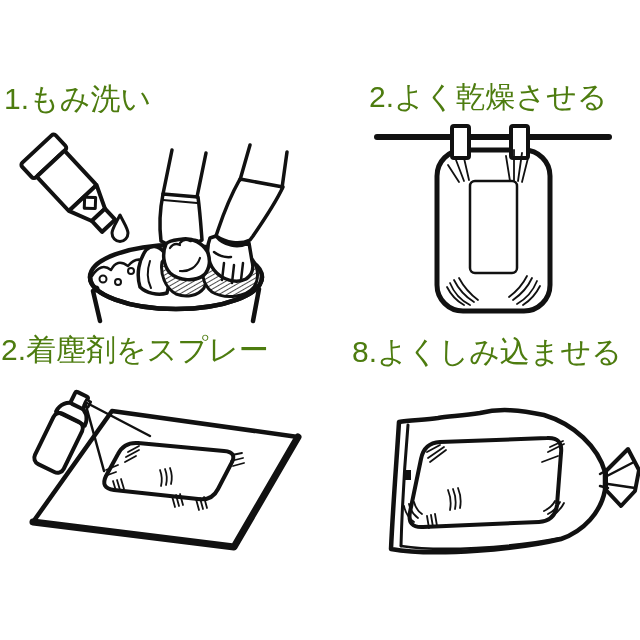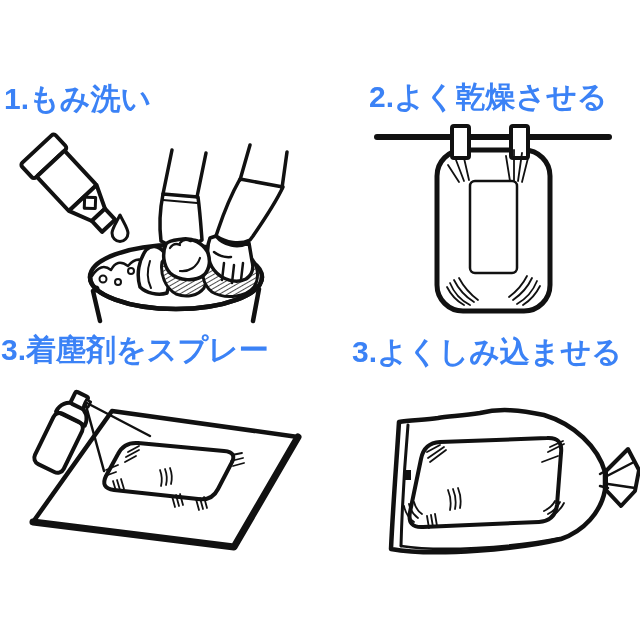--- a/index.html
+++ b/index.html
@@ -1,36 +1,36 @@
 <!DOCTYPE html>
 <html><head>
 <meta charset="utf-8">
 <style>
   html,body{margin:0;padding:0;background:#ffffff;}
   .stage{position:relative;width:640px;height:640px;background:#ffffff;overflow:hidden;
          font-family:"Liberation Sans","DejaVu Sans",sans-serif;}
-  .step-label{position:absolute;font-size:30px;font-weight:700;color:#3b82f6;
+  .step-label{position:absolute;font-size:30px;font-weight:400;color:#4d7c0f;
               letter-spacing:0px;white-space:nowrap;line-height:1;}
   #label-1{left:4px;top:84px;}
   #label-2{left:369px;top:82px;}
   #label-3{left:1px;top:335px;}
   #label-4{left:352px;top:337px;}
   svg{position:absolute;left:0;top:0;}
   .ln{stroke:#111;fill:none;stroke-linecap:round;stroke-linejoin:round;}
   .wh{stroke:#111;fill:#fff;stroke-linecap:round;stroke-linejoin:round;}
 </style>
 </head>
 <body>
 
 <div class="stage">
 
   <div id="label-1" class="step-label">1.もみ洗い</div>
   <div id="label-2" class="step-label">2.よく乾燥させる</div>
-  <div id="label-3" class="step-label">3.着塵剤をスプレー</div>
-  <div id="label-4" class="step-label">3.よくしみ込ませる</div>
+  <div id="label-3" class="step-label">2.着塵剤をスプレー</div>
+  <div id="label-4" class="step-label">8.よくしみ込ませる</div>
 
   <svg width="640" height="640" viewBox="0 0 640 640">
     <defs>
       <pattern id="hatch" width="4" height="4" patternUnits="userSpaceOnUse" patternTransform="rotate(60)">
         <rect width="4" height="4" fill="#fff"></rect>
         <line x1="0" y1="0" x2="0" y2="4" stroke="#111" stroke-width="1.5"></line>
       </pattern>
     </defs>
 
     <g>

